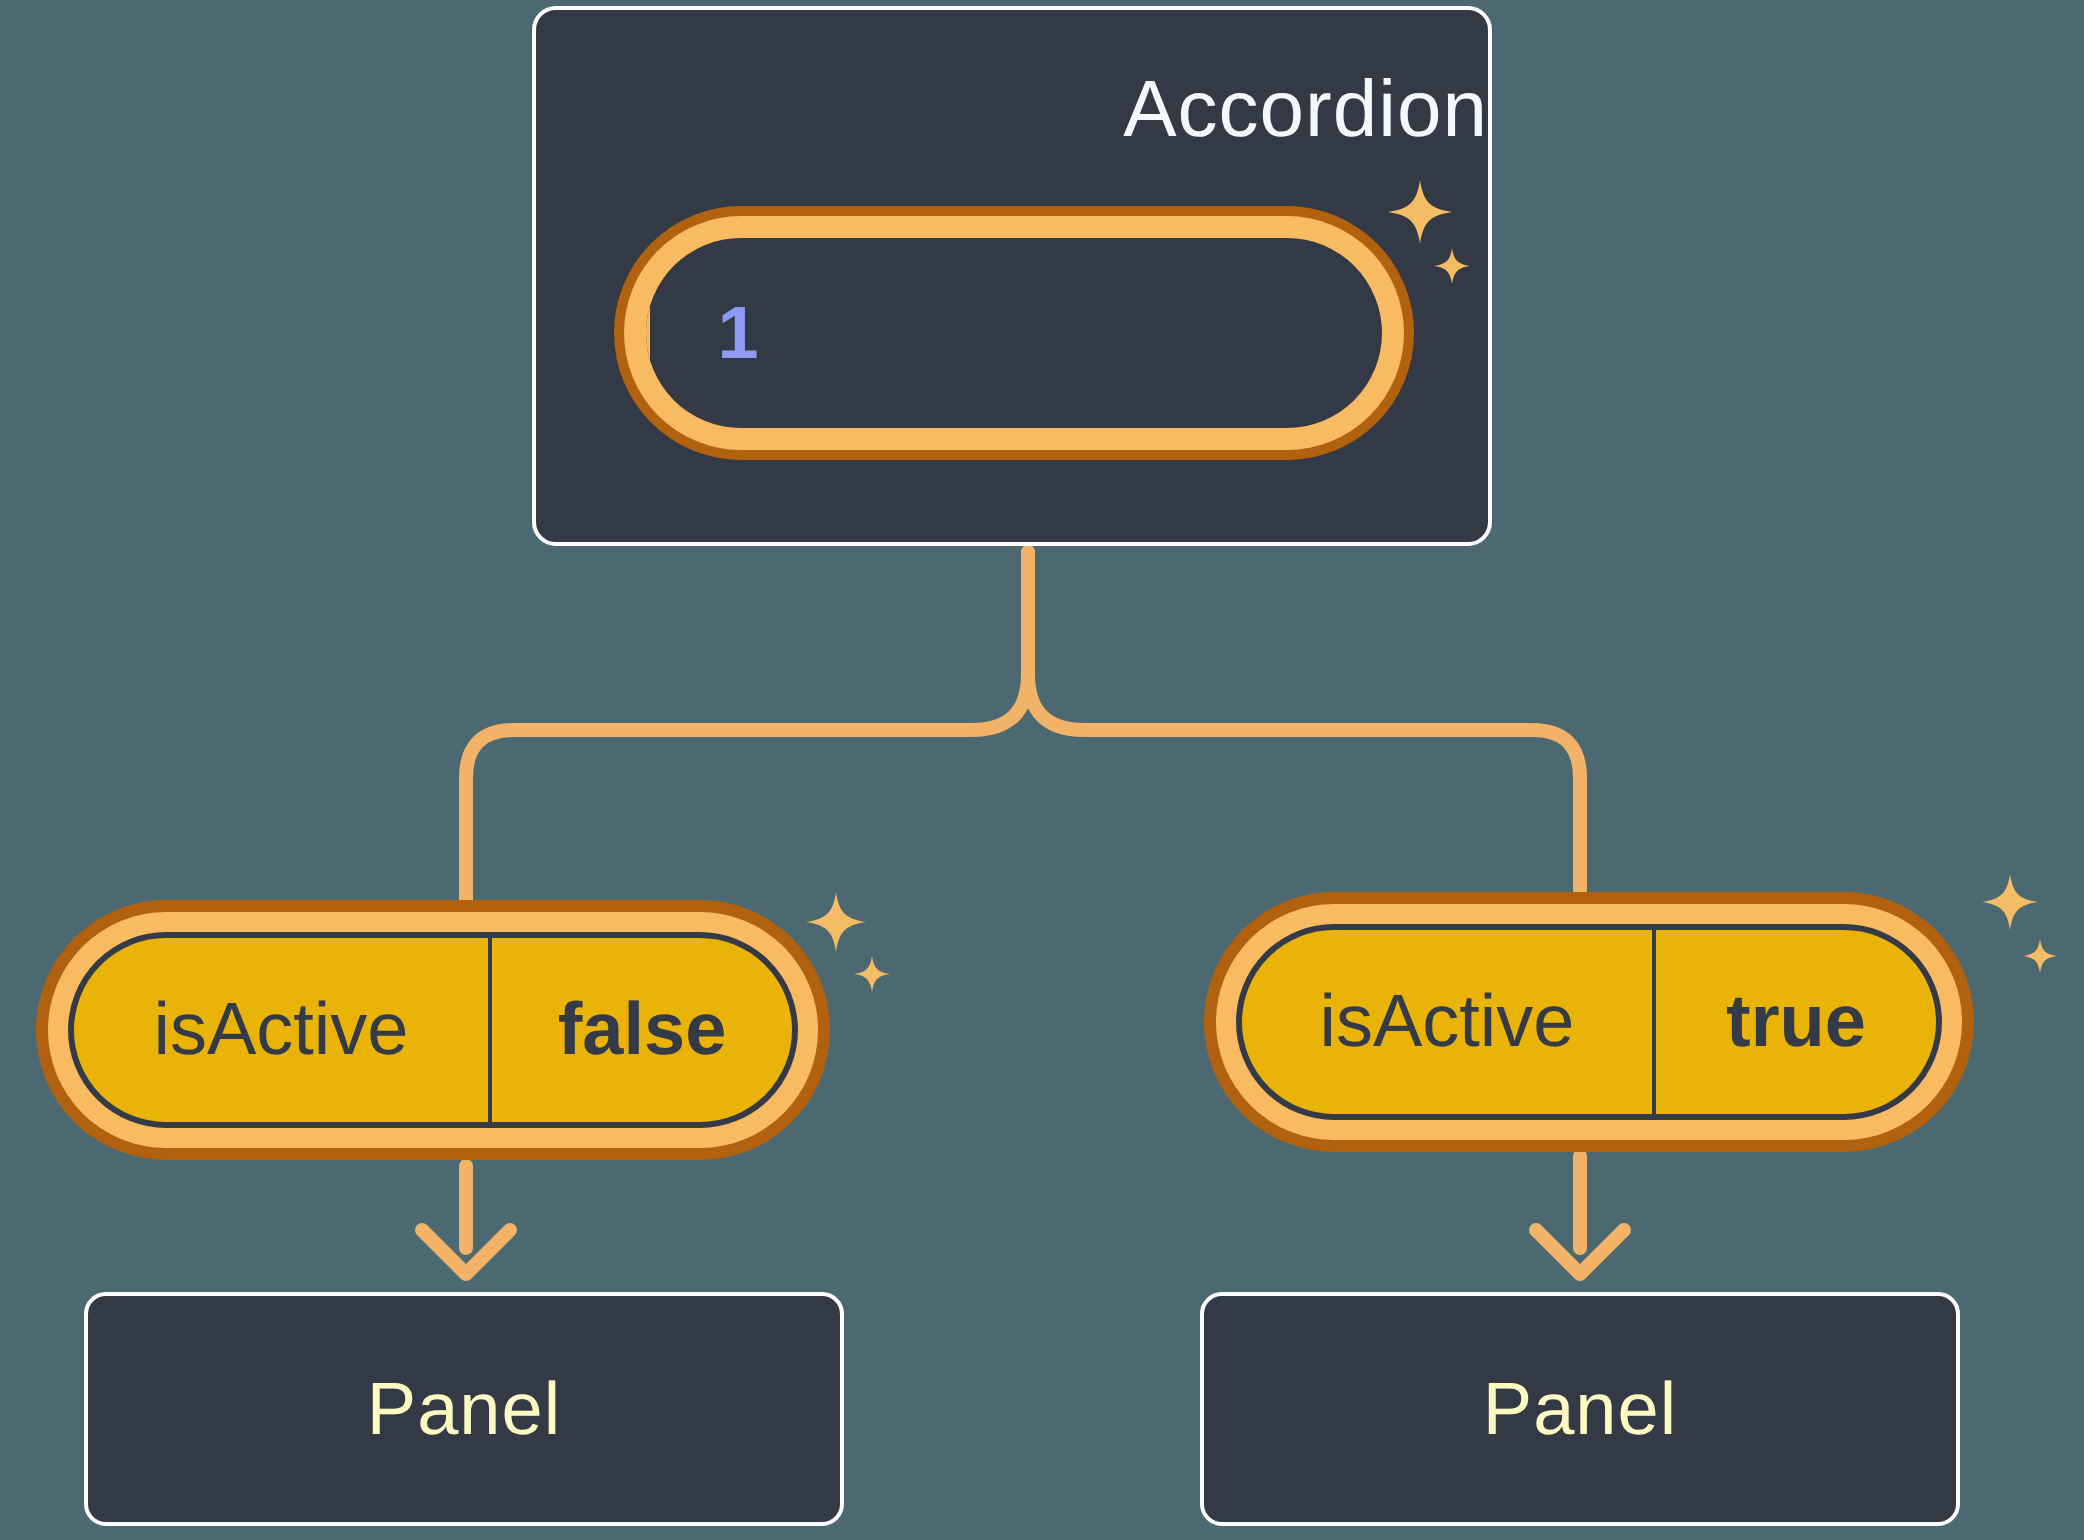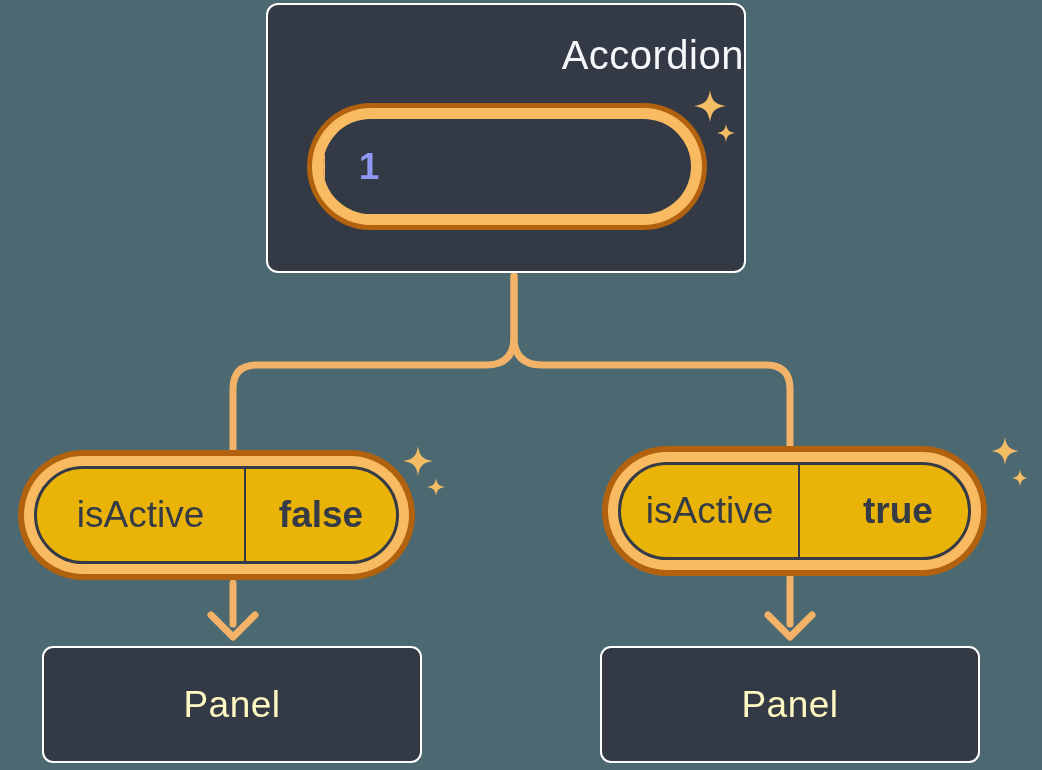--- a/index.html
+++ b/index.html
@@ -38,21 +38,21 @@
     box-shadow:0 0 0 10px #f8bb61, 0 0 0 16px #b2620f;
   }
   .left-prop  { left:34px;  top:466px; width:365px; height:98px; }
   .right-prop { left:618px; top:462px; width:353px; height:98px; }
 
   .cell { display:flex; align-items:center; justify-content:center; }
   .cell.key { flex:1; font-size:37px; font-weight:400; }
   .cell.val { font-size:37px; font-weight:700; }
   .w88  { width:88px; }
   .w150 { width:150px; }
-  .w140 { width:140px;padding-left:28px; }
+  .w140 { width:140px; }
   .purple { color:#8e99f3; }
   .darktxt { color:#343b46; }
   .divider { width:2px; align-self:stretch; }
   .divider.light { background:#f8bb61; }
   .divider.slate { background:#343b46; }
 </style>
 </head>
 <body>
 
 <div class="stage">

